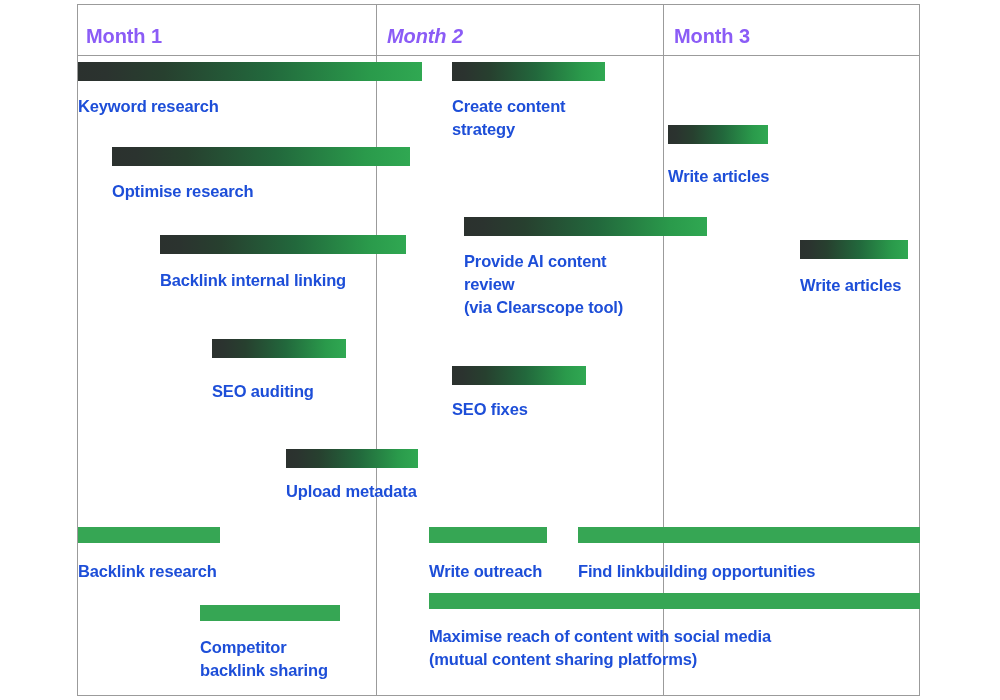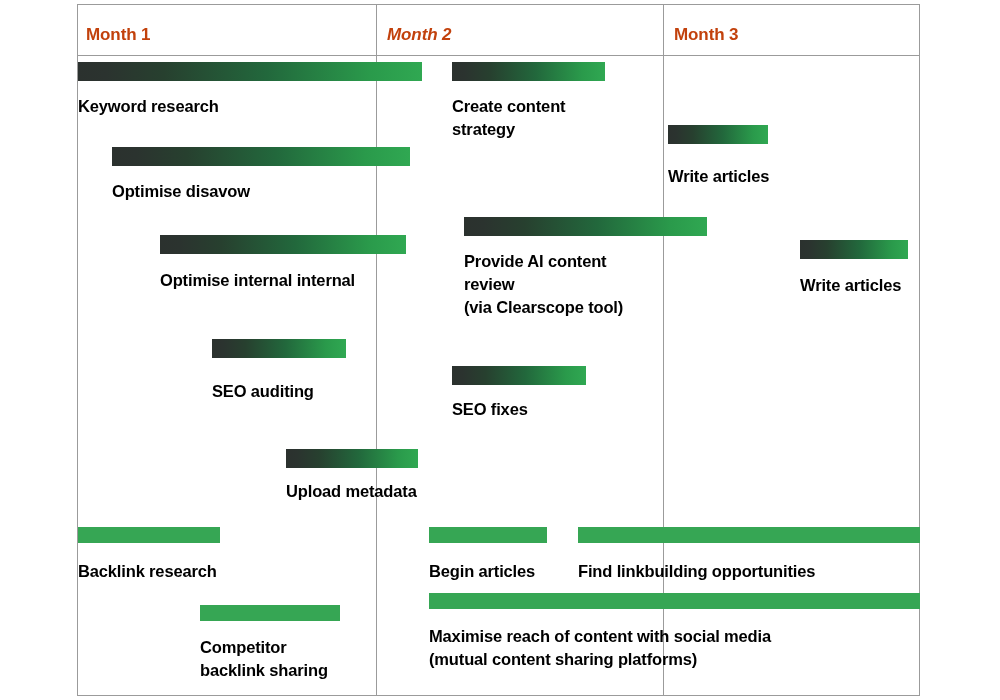--- a/index.html
+++ b/index.html
@@ -48,23 +48,23 @@
     height: 692px;
     background: #9b9b9b;
   }
   .col-divider.d1 { left: 376px; }
   .col-divider.d2 { left: 663px; }
 
   
   .month-label {
     position: absolute;
     top: 25px;
-    font-size: 17px;
+    font-size: 20px;
     font-weight: bold;
-    color: #c2410c;
+    color: #8b5cf6;
     letter-spacing: -0.1px;
     white-space: nowrap;
   }
 
   
   .bar {
     position: absolute;
     height: 19px;
     border-radius: 0;
   }
@@ -73,21 +73,21 @@
   }
   .bar.solid {
     background: #36a654;
   }
 
   
   .task-label {
     position: absolute;
     font-size: 16.5px;
     font-weight: bold;
-    color: #000000;
+    color: #1d4ed8;
     line-height: 1.38;
     letter-spacing: -0.15px;
     white-space: pre-line;
   }
 </style>
 </head>
 <body>
 
 <div id="gantt-root">
 
@@ -113,34 +113,34 @@
       <div class="bar grad" style="left: 452px; top: 366px; width: 134px; height: 19px;"></div>
       <div class="bar grad" style="left: 286px; top: 449px; width: 132px; height: 19px;"></div>
       <div class="bar solid" style="left: 78px; top: 527px; width: 142px; height: 16px;"></div>
       <div class="bar solid" style="left: 429px; top: 527px; width: 118px; height: 16px;"></div>
       <div class="bar solid" style="left: 578px; top: 527px; width: 342px; height: 16px;"></div>
       <div class="bar solid" style="left: 200px; top: 605px; width: 140px; height: 16px;"></div>
       <div class="bar solid" style="left: 429px; top: 593px; width: 491px; height: 16px;"></div>
     </div>
   <div id="labels-layer">
       <div class="task-label" style="left: 78px; top: 95px;">Keyword research</div>
-      <div class="task-label" style="left: 112px; top: 180px;">Optimise disavow</div>
+      <div class="task-label" style="left: 112px; top: 180px;">Optimise research</div>
       <div class="task-label" style="left: 452px; top: 95px;">Create content
 strategy</div>
       <div class="task-label" style="left: 668px; top: 165px;">Write articles</div>
-      <div class="task-label" style="left: 160px; top: 269px;">Optimise internal internal</div>
+      <div class="task-label" style="left: 160px; top: 269px;">Backlink internal linking</div>
       <div class="task-label" style="left: 464px; top: 250px;">Provide AI content
 review
 (via Clearscope tool)</div>
       <div class="task-label" style="left: 800px; top: 274px;">Write articles</div>
       <div class="task-label" style="left: 212px; top: 380px;">SEO auditing</div>
       <div class="task-label" style="left: 452px; top: 398px;">SEO fixes</div>
       <div class="task-label" style="left: 286px; top: 480px;">Upload metadata</div>
       <div class="task-label" style="left: 78px; top: 560px;">Backlink research</div>
-      <div class="task-label" style="left: 429px; top: 560px;">Begin articles</div>
+      <div class="task-label" style="left: 429px; top: 560px;">Write outreach</div>
       <div class="task-label" style="left: 578px; top: 560px;">Find linkbuilding opportunities</div>
       <div class="task-label" style="left: 200px; top: 636px;">Competitor
 backlink sharing</div>
       <div class="task-label" style="left: 429px; top: 625px;">Maximise reach of content with social media
 (mutual content sharing platforms)</div>
     </div>
 
 </div>
 
 </body></html>

